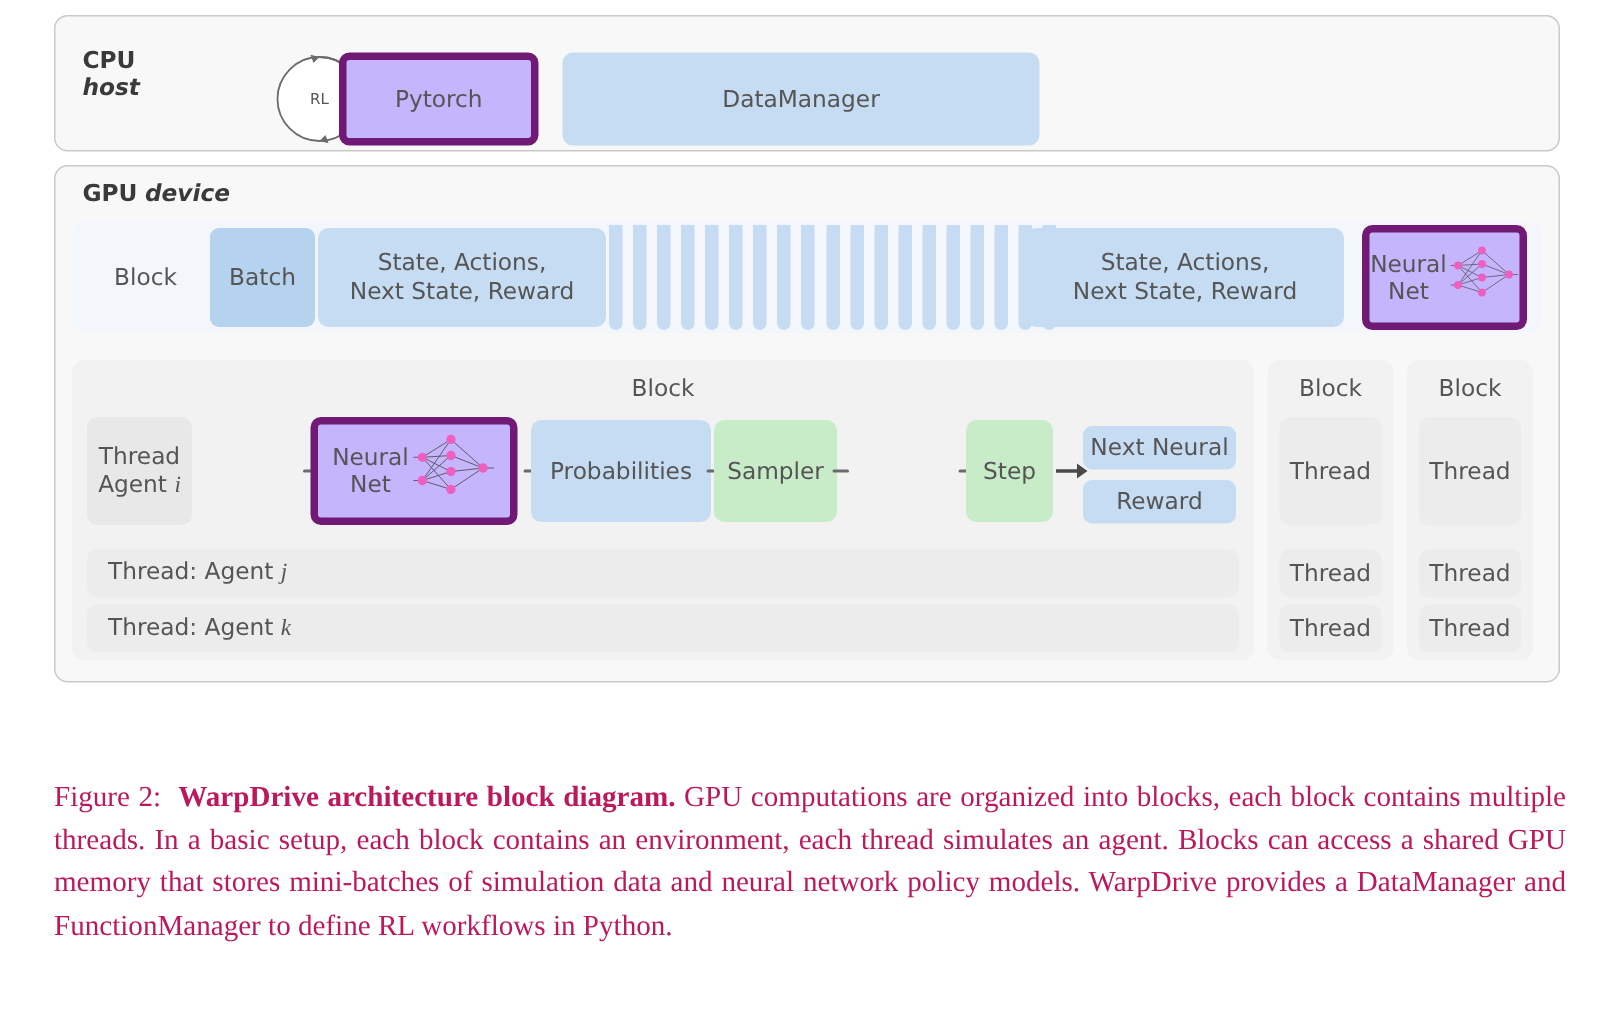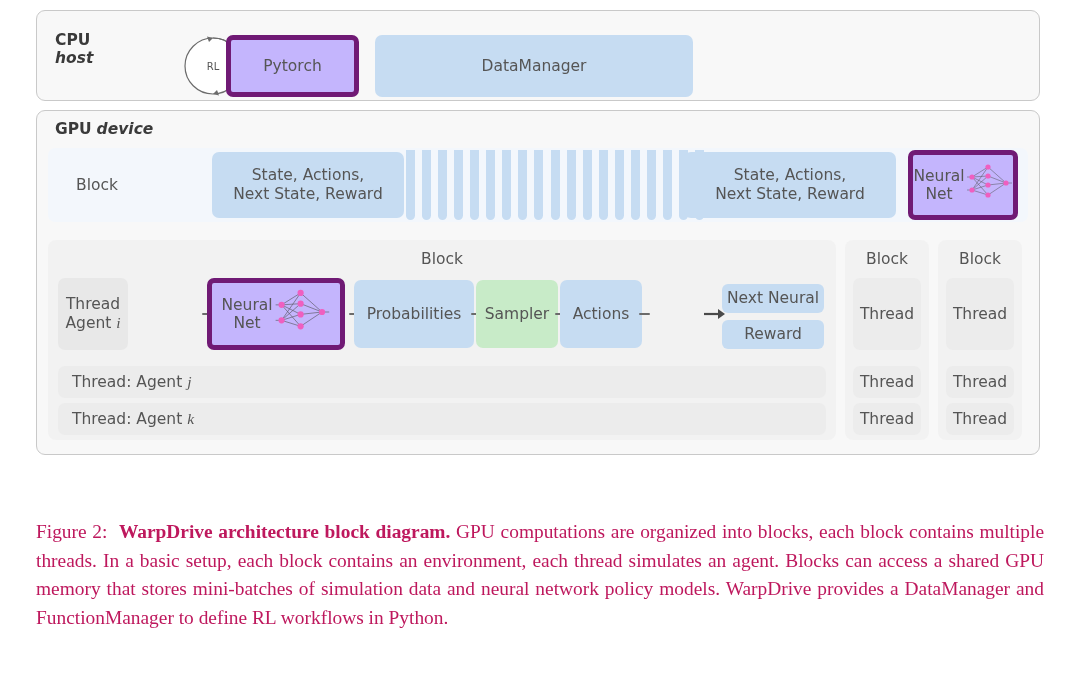--- a/index.html
+++ b/index.html
@@ -122,20 +122,23 @@
       <i>device</i>
     </div>
   </div>
 
   <div id="mem-row"></div>
 
   <div class="box" style="left:56px;top:160px;width:82px;height:50px;background:transparent;">
     <span>Block</span>
   </div>
 
+  <div class="box blue-dark" style="left:140px;top:152px;width:70px;height:66px;border-radius:6px;">
+    <span>Batch</span>
+  </div>
 
   <div class="box blue" style="left:212px;top:152px;width:192px;height:66px;">
     <span>
       <span>State, Actions,</span><br>
       <span>Next State, Reward</span>
     </span>
   </div>
 
   <div id="stripes">
       <div class="bar" style="left: 0px;"></div>
@@ -260,25 +263,25 @@
   <div class="box blue" style="left:354px;top:280px;width:120px;height:68px;">
     <span>Probabilities</span>
   </div>
   <div class="dash" style="left:471px;top:313px;width:11px;"></div>
 
   <div class="box green" style="left:476px;top:280px;width:82px;height:68px;">
     <span>Sampler</span>
   </div>
   <div class="dash" style="left:555px;top:313px;width:11px;"></div>
 
-  <div class="box blue" style="left:560px;top:280px;width:82px;height:68px;">
-    <span>Actions</span>
-  </div>
   <div class="dash" style="left:639px;top:313px;width:11px;"></div>
 
+  <div class="box green" style="left:644px;top:280px;width:58px;height:68px;">
+    <span>Step</span>
+  </div>
 
   <div class="arrow" style="left:704px;top:306px;">
     <svg width="22" height="14" viewBox="0 0 22 14">
       <line x1="0" y1="7" x2="14" y2="7" stroke="#4a4a4a" stroke-width="2.2"></line>
       <polygon points="14,2 21,7 14,12" fill="#4a4a4a"></polygon>
     </svg>
   </div>
 
   <div class="box blue" style="left:722px;top:284px;width:102px;height:29px;border-radius:6px;">
     <span>Next Neural</span>

